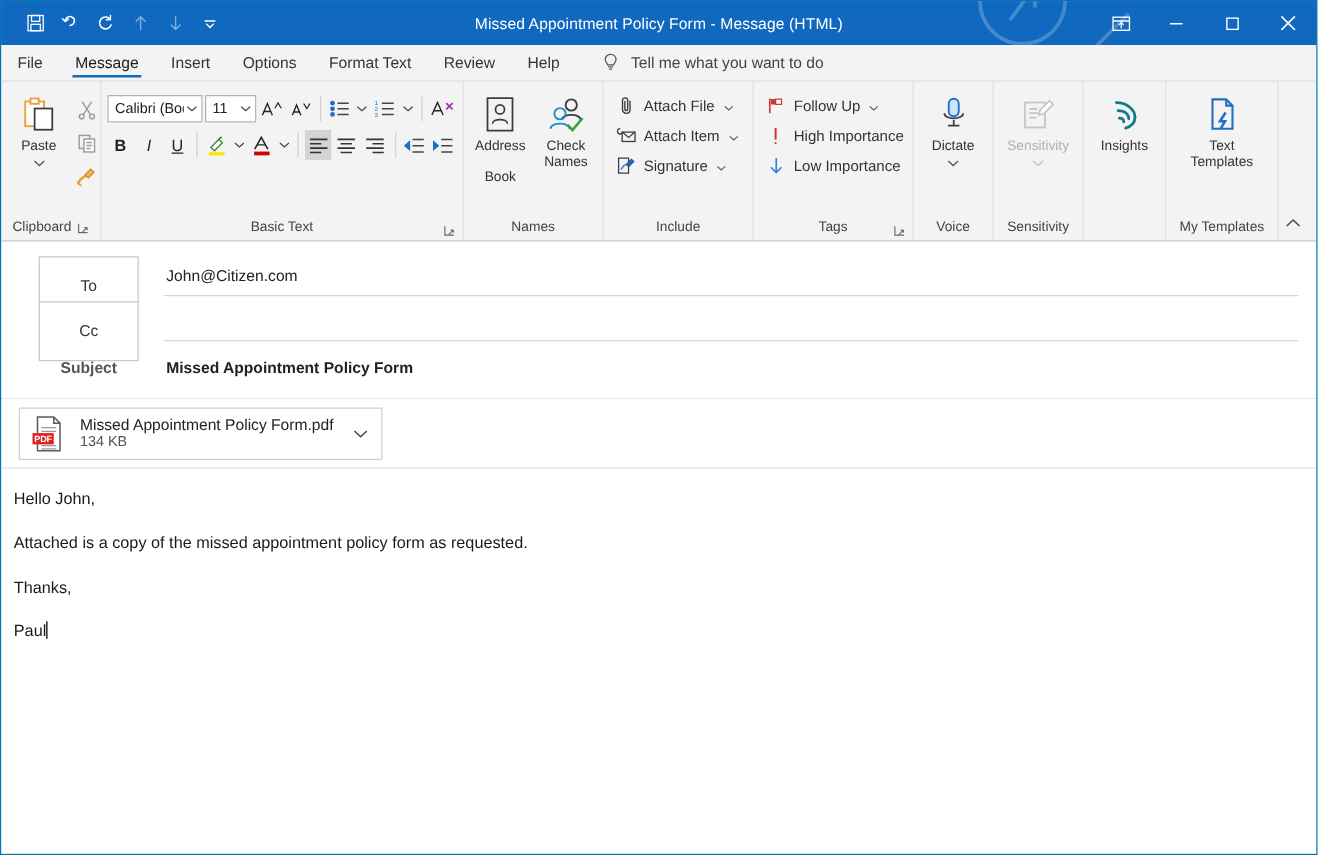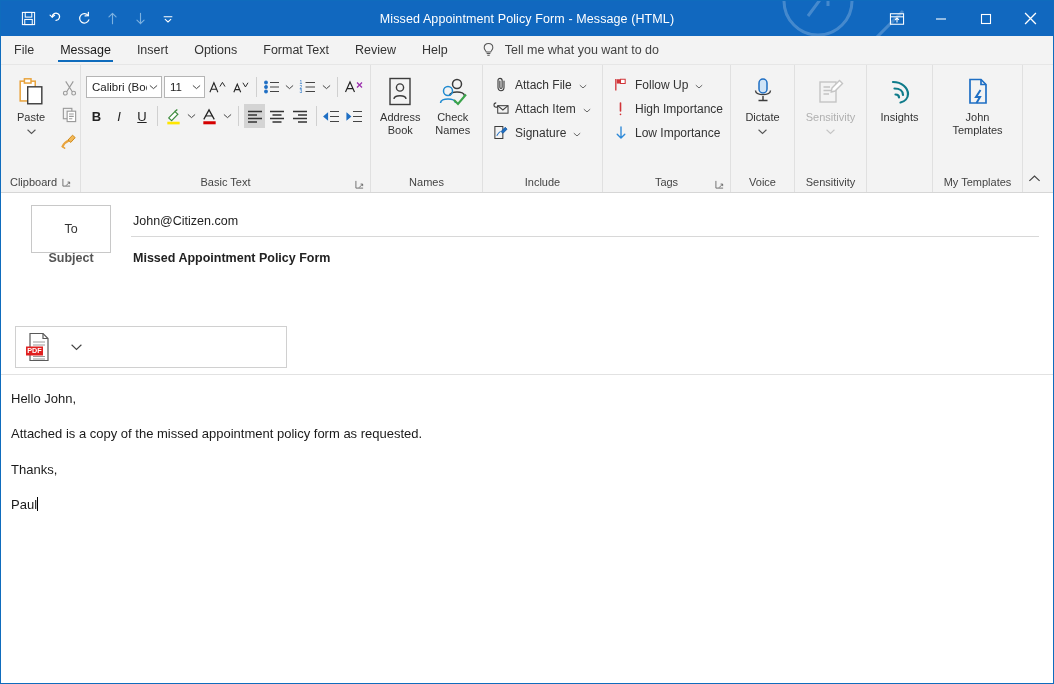--- a/index.html
+++ b/index.html
@@ -485,21 +485,21 @@
       <div class="group-body" style="justify-content:center;gap:4px;">
         <div class="bigbtn wide">
           <span class="ico">
             <svg width="30" height="32" viewBox="0 0 30 32" fill="none" stroke="#3c3c3c" stroke-width="1.4">
               <rect x="5" y="2.5" width="20" height="26"></rect>
               <circle cx="15" cy="11.5" r="3.6"></circle>
               <path d="M9 23 C9 18.6 21 18.6 21 23"></path>
             </svg>
           </span>
           <span class="lbl">Address</span>
-          <span class="lbl" style="margin-top:0">Book</span>
+          <span class="lbl" style="margin-top:12px">Book</span>
         </div>
         <div class="bigbtn wide">
           <span class="ico">
             <svg width="32" height="32" viewBox="0 0 32 32" fill="none" stroke-width="1.5">
               <circle cx="20" cy="8" r="4.5" stroke="#3c3c3c"></circle>
               <path d="M12.5 20 C12.5 14.5 27.5 14.5 27.5 20" stroke="#3c3c3c"></path>
               <circle cx="11" cy="15" r="4.5" stroke="#1f8ad0"></circle>
               <path d="M3.5 27 C3.5 21.5 18.5 21.5 18.5 27" stroke="#1f8ad0"></path>
               <path d="M17 24 L21 28 L29 18.5" stroke="#3aa34a" stroke-width="2.1"></path>
             </svg>
@@ -682,60 +682,68 @@
     <div class="group grp-templates">
       <div class="group-body" style="justify-content:center;">
         <div class="bigbtn wide">
           <span class="ico">
             <svg width="30" height="32" viewBox="0 0 30 32" fill="none" stroke="#1f6fc4" stroke-width="1.7">
               <path d="M7 3.5 L18 3.5 L23 8.5 L23 27 L7 27 Z"></path>
               <path d="M18 3.5 L18 8.5 L23 8.5"></path>
               <path d="M17.5 14 L13 21 L17 21 L13.5 27" stroke-width="2"></path>
             </svg>
           </span>
-          <span class="lbl">John</span>
+          <span class="lbl">Text</span>
           <span class="lbl" style="margin-top:0">Templates</span>
         </div>
       </div>
       <div class="group-label">
         <span>My Templates</span>
       </div>
     </div>
 
     <div class="ribbon-collapse">
       <svg width="13" height="9" viewBox="0 0 14 9" fill="none" stroke="currentColor" stroke-width="1.3">
           <path d="M1.5 7 L7 1.8 L12.5 7"></path>
         </svg>
     </div>
   </div>
 
   <div class="headerarea">
     <div class="fields">
       <div class="fieldrow">
         <div class="fbtn">To</div>
         <div class="finput">John@Citizen.com</div>
+      </div>
+      <div class="fieldrow">
+        <div class="fbtn">Cc</div>
+        <div class="finput"></div>
       </div>
       <div class="fieldrow subject">
         <div class="subjlabel">Subject</div>
         <div class="subjval">Missed Appointment Policy Form</div>
       </div>
     </div>
   </div>
 
   <div class="attacharea">
     <div class="attachchip">
       <span class="pdf-ico">
         <svg width="28" height="32" viewBox="0 0 28 32" fill="none">
           <path d="M5 2.5 L18 2.5 L23 7.5 L23 29.5 L5 29.5 Z" fill="#ffffff" stroke="#5a5a5a" stroke-width="1.2"></path>
           <path d="M18 2.5 L18 7.5 L23 7.5" stroke="#5a5a5a" stroke-width="1.2"></path>
           <path d="M8 11 L20 11 M8 14 L20 14 M8 25.5 L20 25.5 M8 28 L20 28" stroke="#9a9a9a" stroke-width="1"></path>
           <rect x="1" y="15.5" width="17" height="9" fill="#e02020"></rect>
           <text x="9.5" y="22.4" font-size="7.2" font-weight="bold" fill="#ffffff" text-anchor="middle" font-family="Liberation Sans, sans-serif">PDF</text>
         </svg>
       </span>
+      <span class="attach-meta">
+        <span class="attach-name">Missed Appointment Policy Form.pdf</span>
+        <span class="attach-size">134 KB</span>
+      </span>
       <span class="attach-caret">
         <svg width="13" height="8" viewBox="0 0 14 9" fill="none" stroke="currentColor" stroke-width="1.25">
             <path d="M1.5 2 L7 7.2 L12.5 2"></path>
           </svg>
       </span>
     </div>
   </div>
 
   <div class="bodyarea">
     <div class="bodyline">Hello John,</div>

